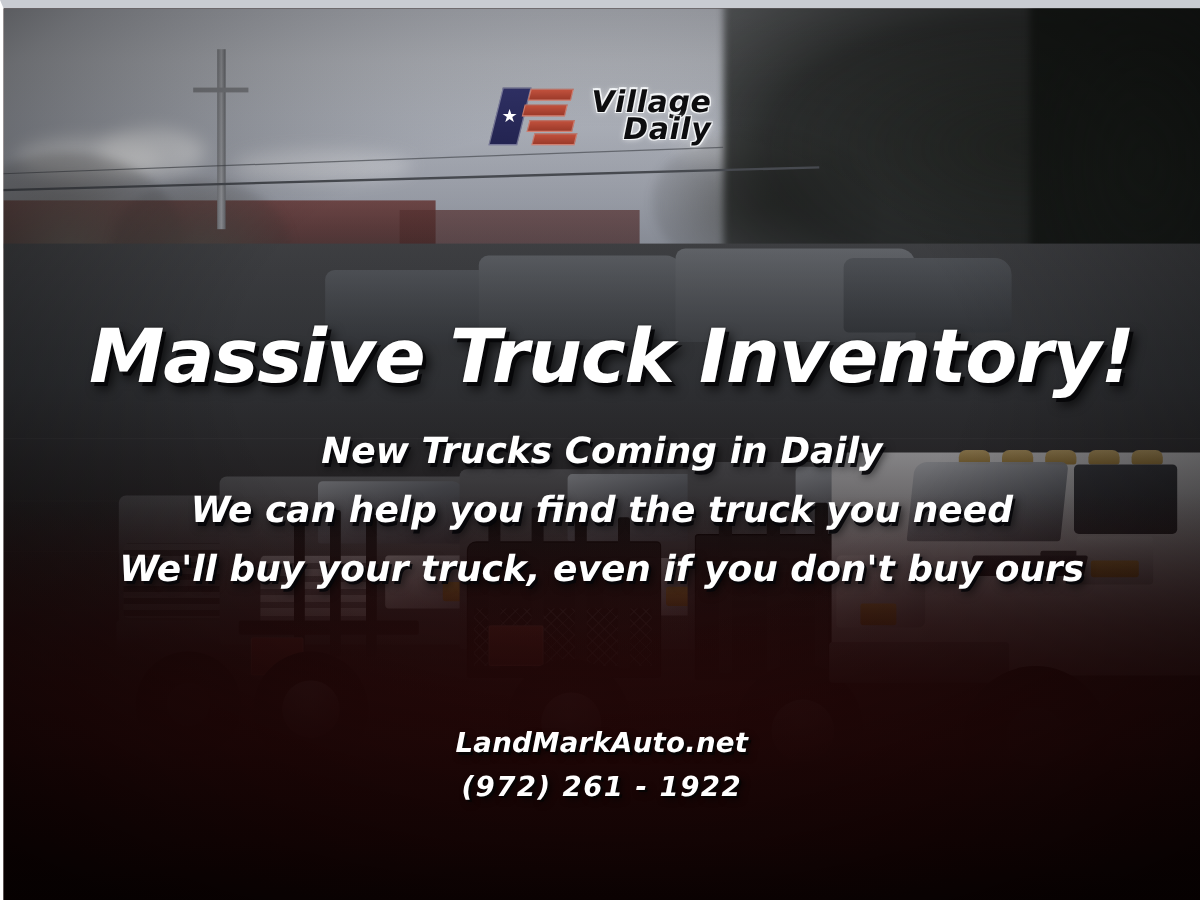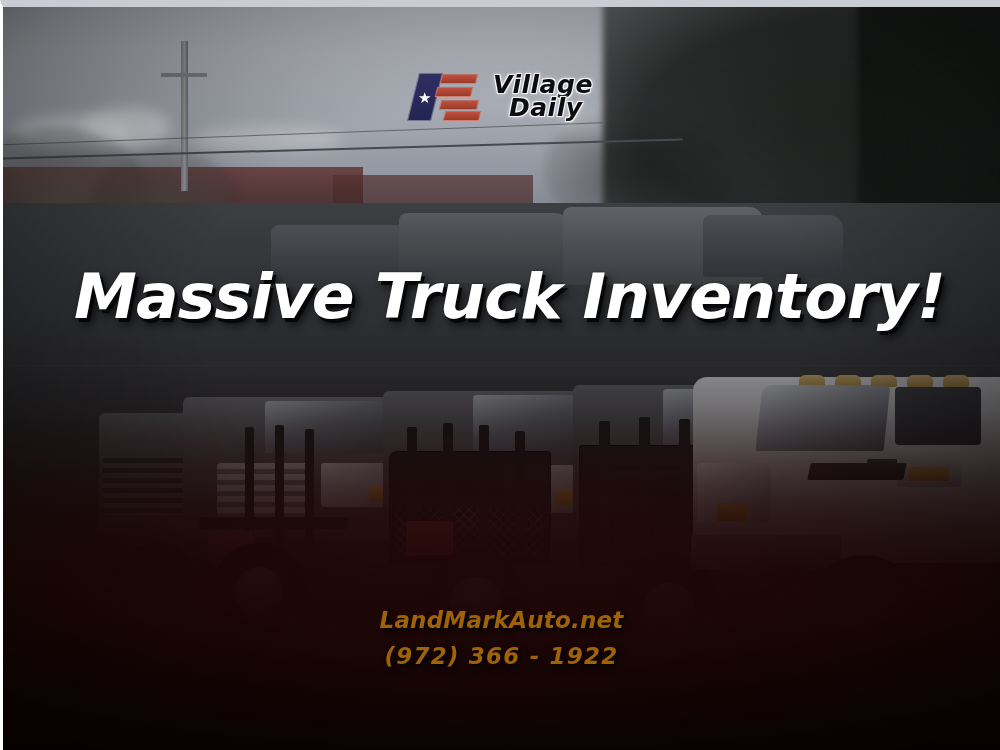--- a/index.html
+++ b/index.html
@@ -385,20 +385,21 @@
   .st2 { left: 27px; top: 16px; width: 34px; }
   .st3 { left: 34px; top: 16px; width: 34px; opacity:0; }
   .st4 { left: 31px; top: 29px; width: 36px; }
   .st5 { left: 26px; top: 29px; width: 0;  opacity:0;}
   .st6 { left: 35px; top: 40px; width: 34px; }
 
   .logo-text {
     display: flex;
     flex-direction: column;
     line-height: 0.92;
+    align-items: flex-end;
   }
   .logo-line {
     font-family: "DejaVu Sans", sans-serif;
     font-weight: 700;
     font-style: italic;
     font-size: 25px;
     letter-spacing: 0.5px;
     color: #0d0d0f;
     text-shadow:
       -1px -1px 0 #f2f4f6,  1px -1px 0 #f2f4f6,
@@ -454,21 +455,21 @@
   .footer-wrap {
     position: absolute;
     left: 0; right: 0; top: 600px;
     text-align: center;
     z-index: 30;
   }
   .footer-line {
     font-family: "DejaVu Sans", sans-serif;
     font-weight: 700;
     font-style: italic;
-    color: #a16207;
+    color: #ffffff;
     white-space: nowrap;
     text-shadow:
       2px 2px 0 rgba(6,4,4,.9),
       3px 3px 6px rgba(0,0,0,.7);
   }
   .site  { font-size: 23px; letter-spacing: .2px; margin-bottom: 10px; }
   .phone { font-size: 23px; letter-spacing: 1.2px; }
 </style>
 </head>
 <body>
@@ -605,19 +606,24 @@
     <div class="logo-text">
       <span class="logo-line first">Village</span>
       <span class="logo-line second">Daily</span>
     </div>
   </div>
 
   <div class="headline-wrap">
     <div class="headline">Massive Truck Inventory!</div>
   </div>
 
+  <div class="sub-wrap">
+    <div class="subline sub-1">New Trucks Coming in Daily</div>
+    <div class="subline sub-2">We can help you find the truck you need</div>
+    <div class="subline sub-3">We'll buy your truck, even if you don't buy ours</div>
+  </div>
 
   <div class="footer-wrap">
     <div class="footer-line site">LandMarkAuto.net</div>
-    <div class="footer-line phone">(972) 366 - 1922</div>
+    <div class="footer-line phone">(972) 261 - 1922</div>
   </div>
 
 </div>
 
 </body></html>

